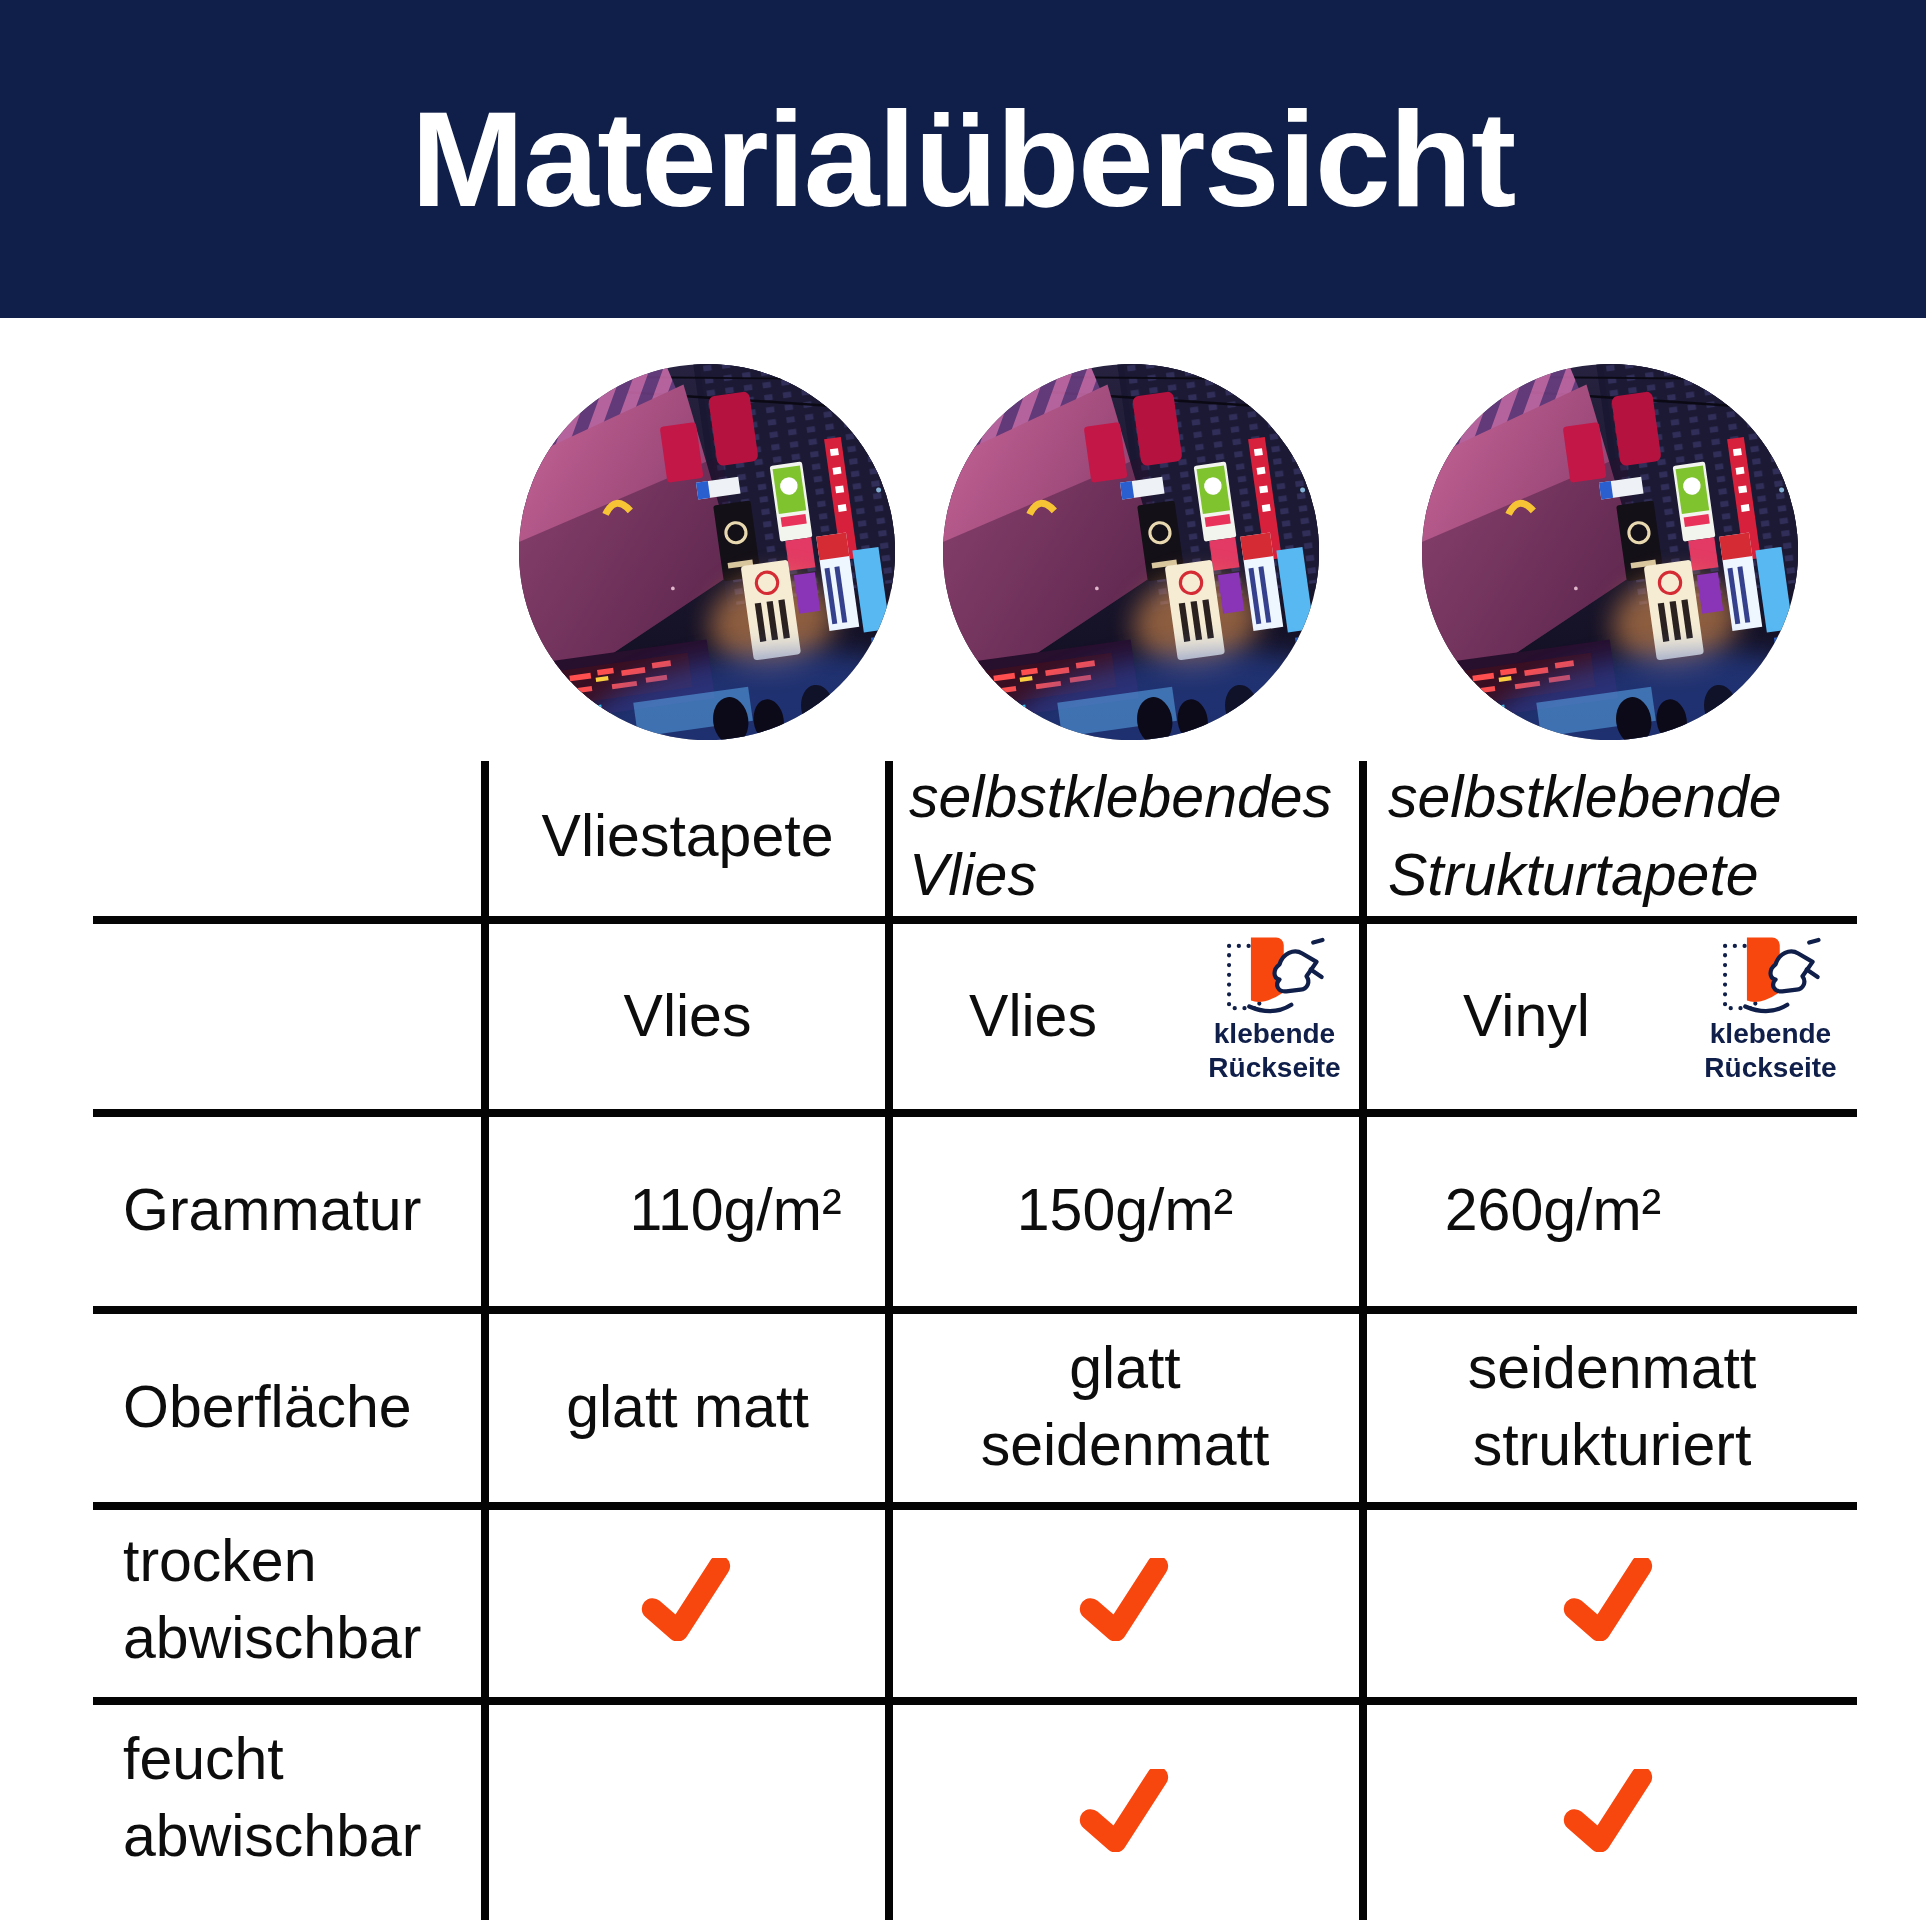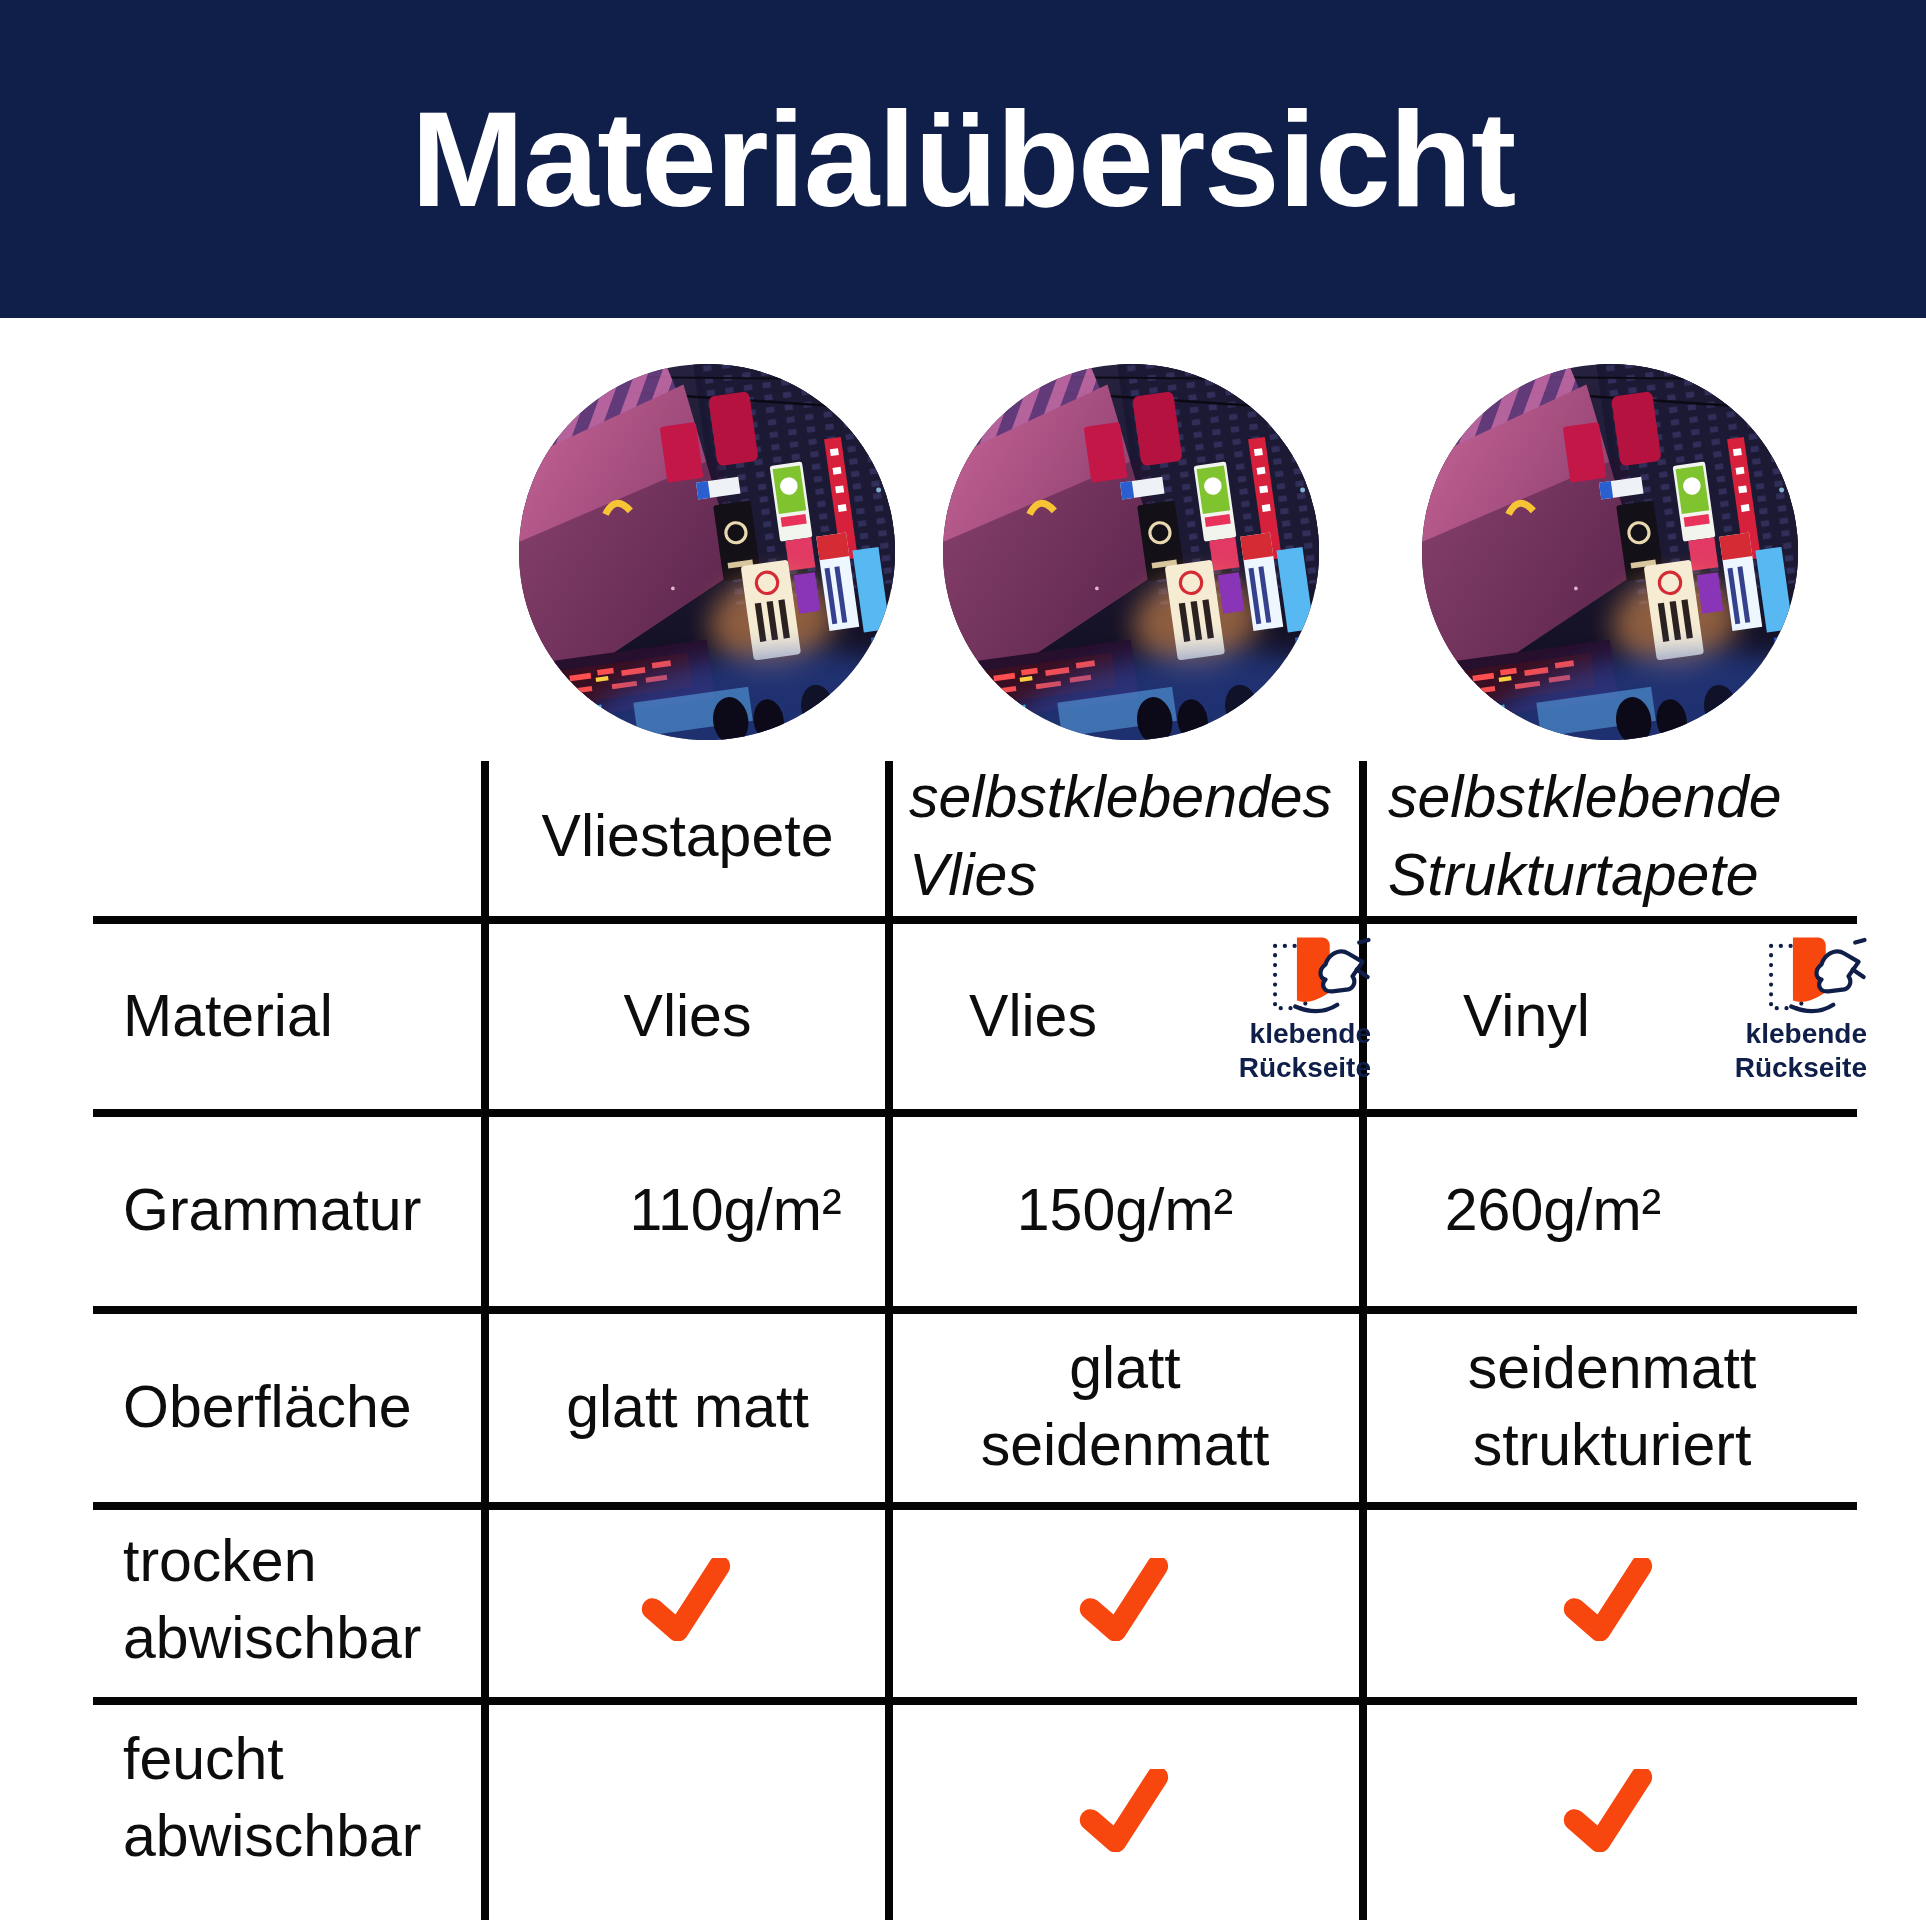--- a/index.html
+++ b/index.html
@@ -18,21 +18,21 @@
   .vline{position:absolute;top:761px;width:7.7px;height:1159px;background:var(--line);}
   
   .cell{position:absolute;display:flex;flex-direction:column;align-items:center;
         justify-content:center;text-align:center;font-size:59px;line-height:77px;}
   .colhead{position:absolute;top:756px;height:159px;display:flex;flex-direction:column;
            justify-content:center;font-size:59px;line-height:78px;}
   .colhead.center{align-items:center;text-align:center;}
   .colhead.left{align-items:flex-start;text-align:left;font-style:italic;}
   .rowlabel{position:absolute;left:123px;font-size:59px;line-height:77px;text-align:left;}
   
-  .badge{position:absolute;width:193px;display:flex;flex-direction:column;align-items:flex-end;}
+  .badge{position:absolute;width:193px;display:flex;flex-direction:column;align-items:center;}
   .badge svg{width:101px;height:85px;}
   .badge .bl{font-size:28px;line-height:34px;font-weight:700;color:var(--navy);text-align:center;}
   
   .check{position:absolute;width:96px;height:83px;color:var(--accent);}
   .check svg{width:100%;height:100%;}
   .hidden-defs{position:absolute;width:0;height:0;overflow:hidden;}
 </style>
 </head>
 <body>
 
@@ -174,23 +174,20 @@
   </div>
   <div class="colhead left" style="left:909px;width:443px;">
     <span>selbstklebendes</span>
     <span>Vlies</span>
   </div>
   <div class="colhead left" style="left:1388px;width:462px;">
     <span>selbstklebende</span>
     <span>Strukturtapete</span>
   </div>
 
-  <div class="rowlabel" style="top:978px">
-    <span>Material</span>
-  </div>
   <div class="cell" style="left:489px;top:978px;width:397px;height:77px;">
     <span>Vlies</span>
   </div>
   <div class="cell" style="left:892px;top:978px;width:282px;height:77px;">
     <span>Vlies</span>
   </div>
   <div class="cell" style="left:1366px;top:978px;width:321px;height:77px;">
     <span>Vinyl</span>
   </div>
 

